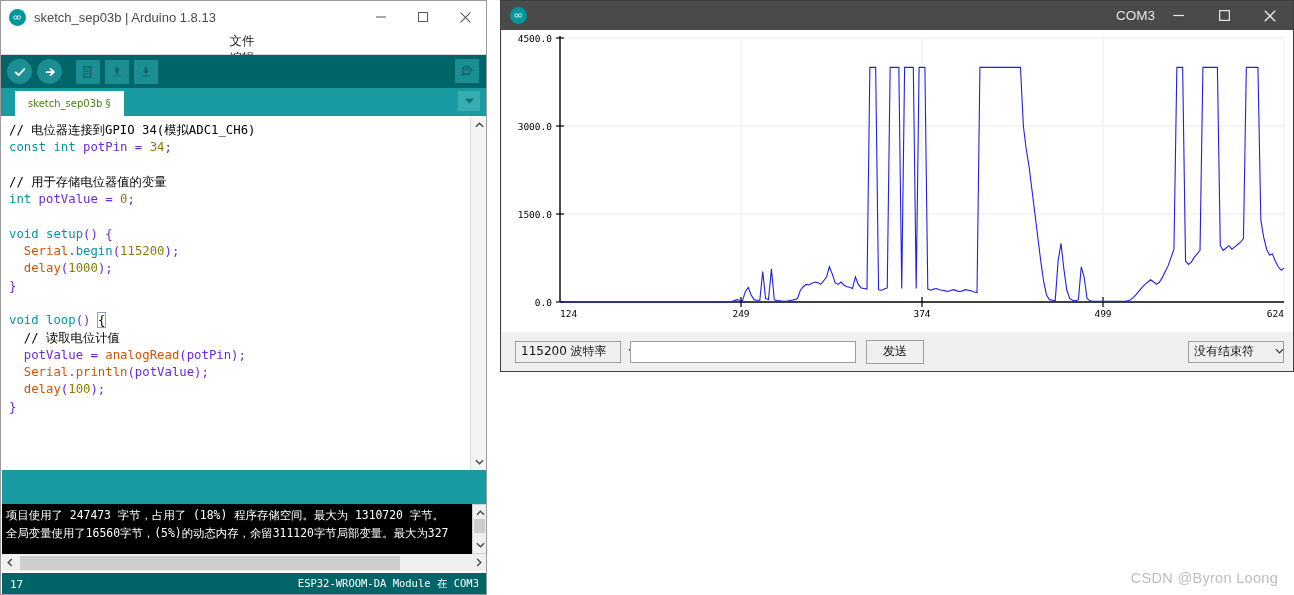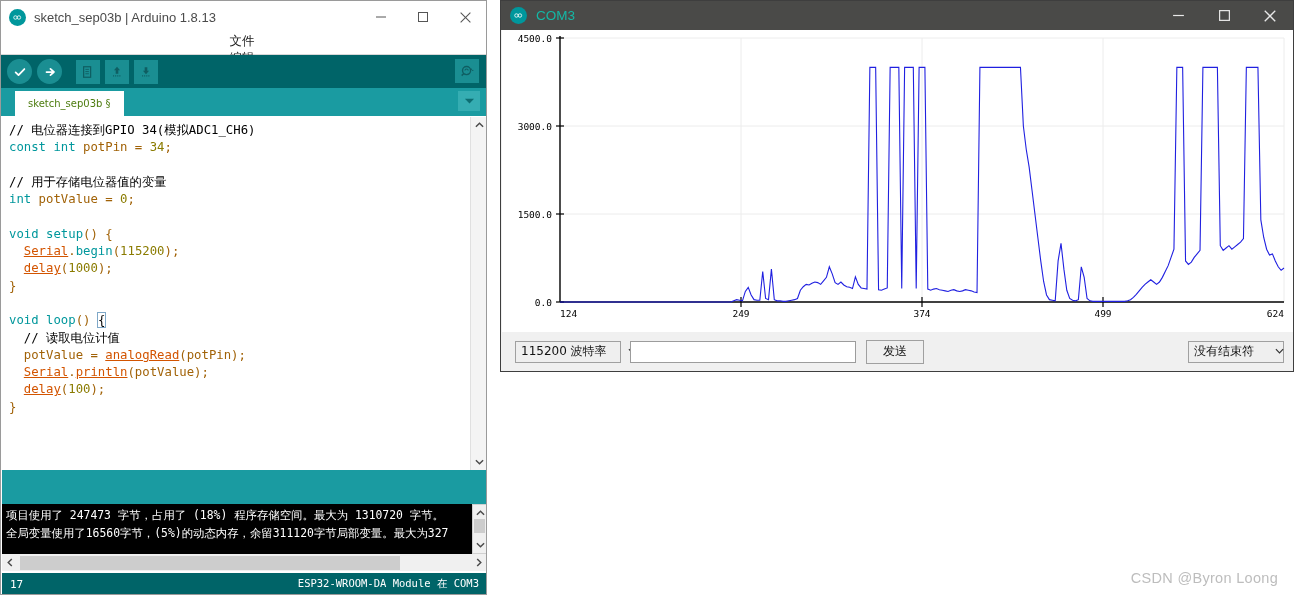--- a/index.html
+++ b/index.html
@@ -87,23 +87,23 @@
   }
   #code{
     position:absolute;left:7px;top:5px;right:18px;
     font-family:"DejaVu Sans Mono", monospace;
     font-size:12.3px;line-height:17.3px;
     white-space:pre;
     color:#000000;
   }
   .c-cmt{color:#000000;}
   .c-kw{color:#00979c;}
-  .c-fn{color:#d35400;text-decoration:underline;}
+  .c-fn{color:#d35400;}
   .c-num{color:#8a7b00;}
-  .c-plain{color:#a16207;}
+  .c-plain{color:#6d28d9;}
   .c-cursor{outline:1px solid #7fa8c8;}
 
   #editor-scroll{
     position:absolute;right:0;top:0;width:16px;height:353px;background:#f4f4f4;
     border-left:1px solid #e0e0e0;
   }
   .sb-arrow{
     width:16px;height:16px;display:flex;align-items:center;justify-content:center;
     color:#5a5a5a;font-size:8px;
   }
@@ -154,21 +154,21 @@
     background:#f0f0f0;
     border:1px solid #3e3e3e;
     box-sizing:border-box;
     overflow:hidden;
   }
   #plot-titlebar{
     height:29px;background:#4a4a48;display:flex;align-items:center;
     padding-left:9px;box-sizing:border-box;
   }
   #plot-title{
-    color:#14b8a6;font-size:13.5px;margin-left:9px;flex:1 1 auto;
+    color:#e5e5e5;font-size:13.5px;margin-left:9px;flex:1 1 auto;text-align:right;
   }
   .plot-win-btn{
     width:46px;height:29px;display:flex;align-items:center;justify-content:center;
   }
   #plot-canvas-wrap{
     position:absolute;left:1px;top:29px;width:791px;height:302px;background:#ffffff;
   }
   #plot-svg{display:block;}
   #plot-toolbar{
     position:absolute;left:1px;top:331px;width:791px;height:39px;background:#f0f0f0;

